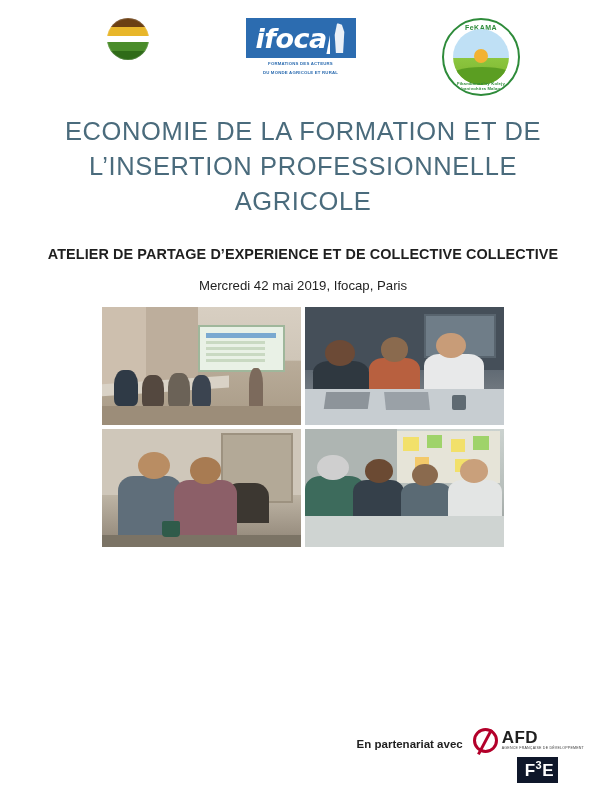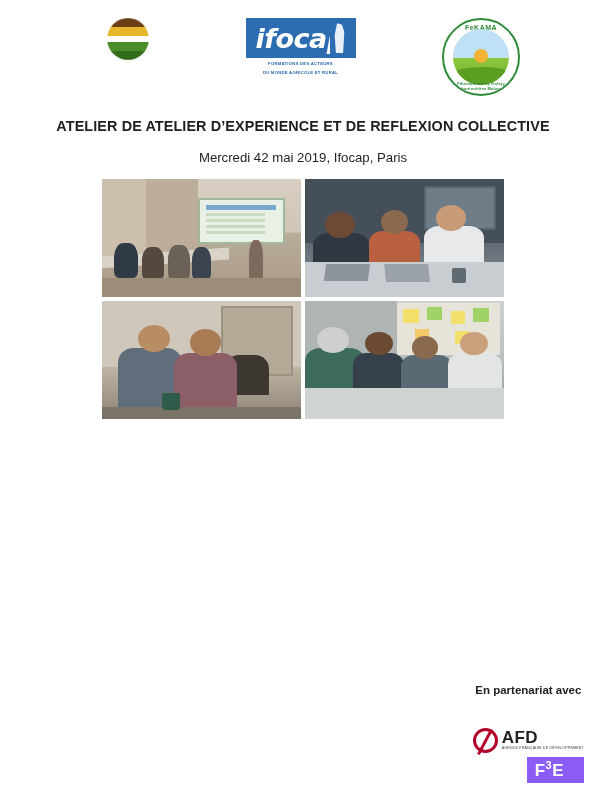--- a/index.html
+++ b/index.html
@@ -306,32 +306,31 @@
   }
 
   
   .footer {
     position: absolute;
     right: 22px;
     bottom: 16px;
     display: flex;
     align-items: center;
     gap: 10px;
-    flex-direction: column;
   }
   .partner-label {
     font-size: 11.5px;
     font-weight: bold;
     color: #1f1f1f;
     padding-bottom: 22px;
   }
   .partner-logos {
     display: flex;
     flex-direction: column;
-    align-items: flex-end;
+    align-items: center;
     gap: 4px;
   }
   .afd {
     display: flex;
     align-items: center;
     gap: 4px;
   }
   .afd-mark {
     width: 25px; height: 25px;
     border-radius: 50%;
@@ -353,25 +352,25 @@
     color: #1f1f1f;
     letter-spacing: 0.5px;
   }
   .afd-text .afd-sub {
     font-size: 3.6px;
     color: #3b3b3b;
     letter-spacing: 0.2px;
     margin-top: 1px;
   }
   .f3e {
-    background: #8b5cf6;
+    background: #0f172a;
     color: #fff;
     font-size: 17px;
     font-weight: bold;
-    padding: 2px 20px 3px 8px;
+    padding: 2px 4px 3px 8px;
     letter-spacing: 0.5px;
     line-height: 1.1;
     margin-left: 18px;
   }
   .f3e .sup { font-size: 11px; vertical-align: super; }
 </style>
 </head>
 <body>
 
 <div class="page">
@@ -394,22 +393,26 @@
     <div class="logo logo-fekama">
       <div class="fekama-circle">
         <div class="fekama-word">FeKAMA</div>
         <div class="fekama-inner"></div>
         <div class="fekama-ring-text">Fikambanan'ny Kolejy Ambanivohitra Malagasy</div>
       </div>
     </div>
 
   </div>
 
-
-  <div class="subtitle-1">ATELIER DE ATELIER D’EXPERIENCE ET DE REFLEXION COLLECTIVE</div>
+  <div class="main-title">
+    <div>ECONOMIE DE LA FORMATION ET DE</div>
+    <div>L’INSERTION PROFESSIONNELLE AGRICOLE</div>
+  </div>
+
+  <div class="subtitle-1">ATELIER DE PARTAGE D’EXPERIENCE ET DE COLLECTIVE COLLECTIVE</div>
 
   <div class="subtitle-2">
   </div>
 
   <div class="date-line">Mercredi 42 mai 2019, Ifocap, Paris</div>
 
   <div class="photos">
 
     <div class="photo p1">
       <div class="wallA"></div>

